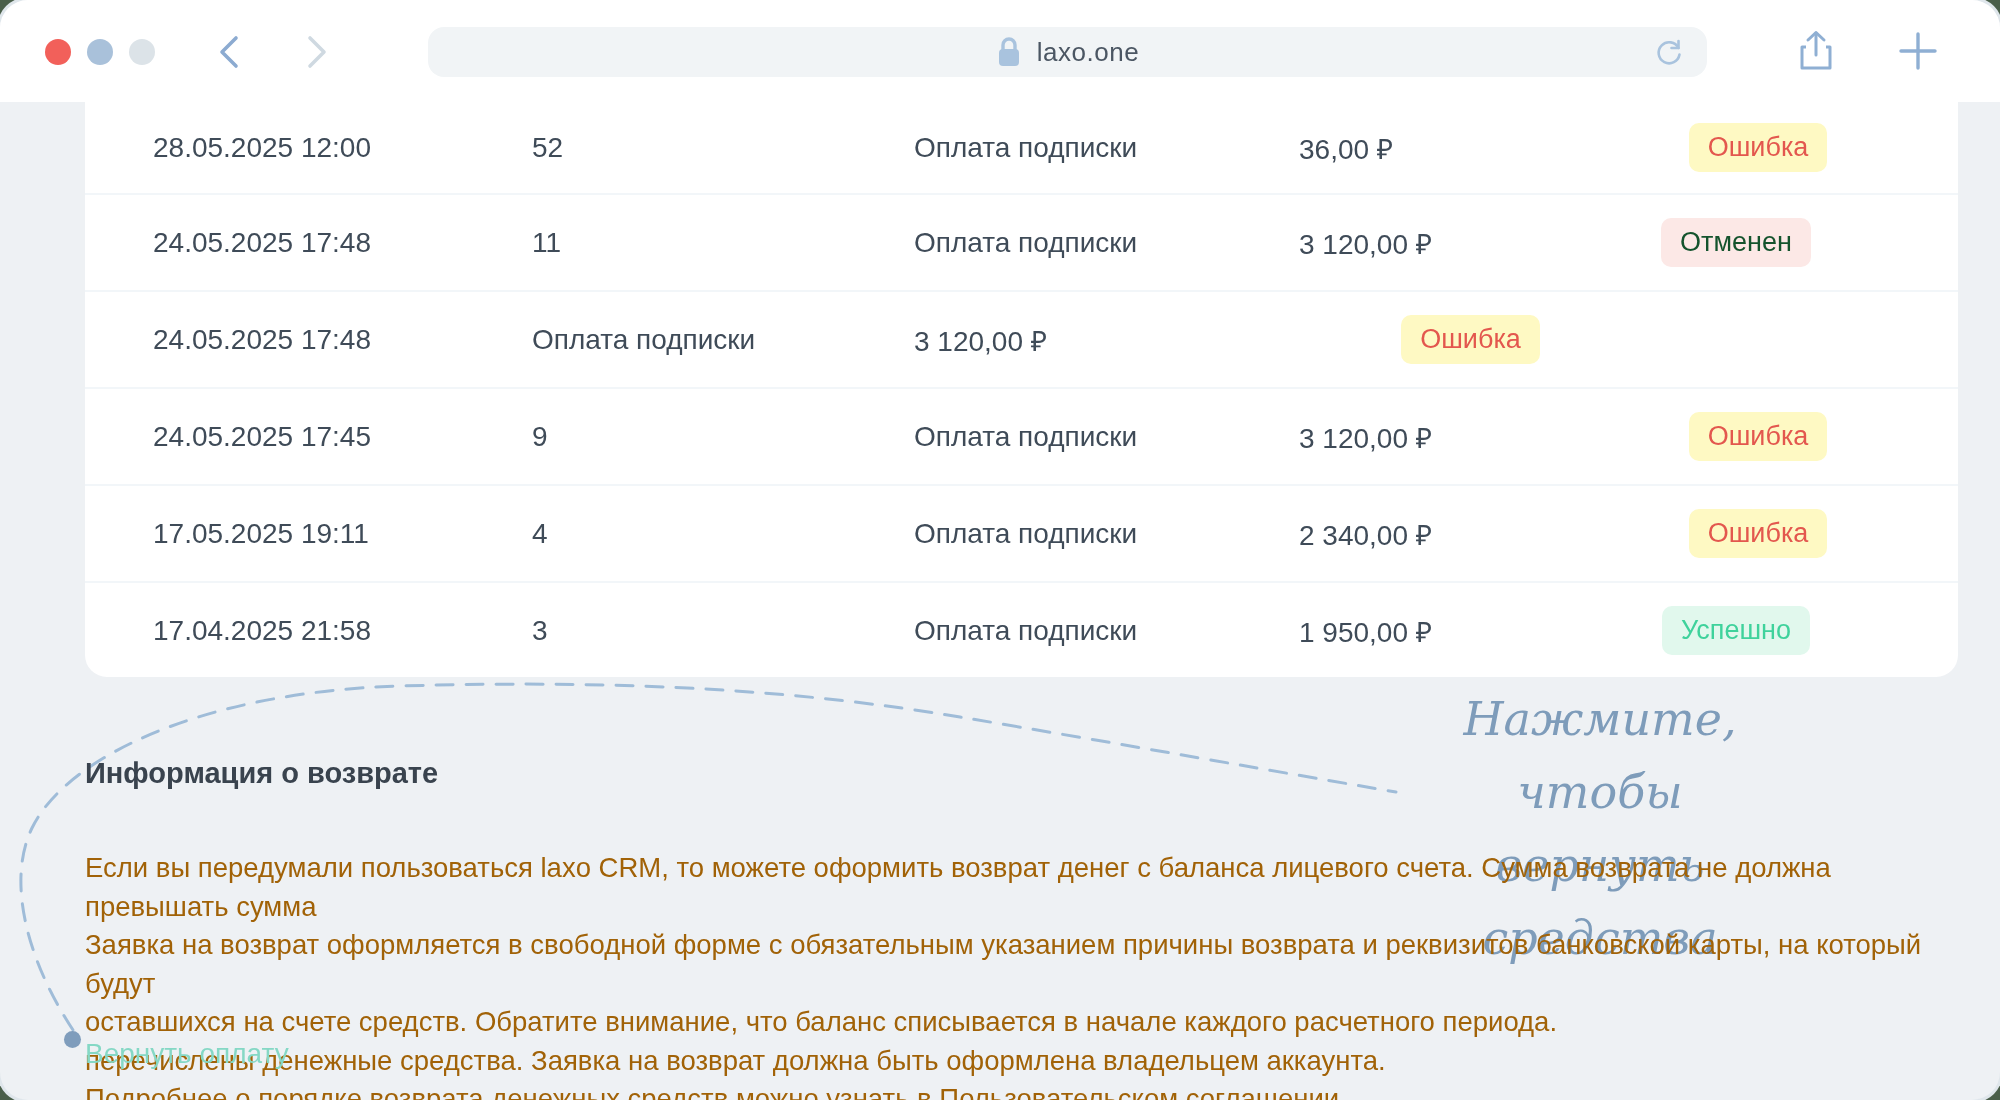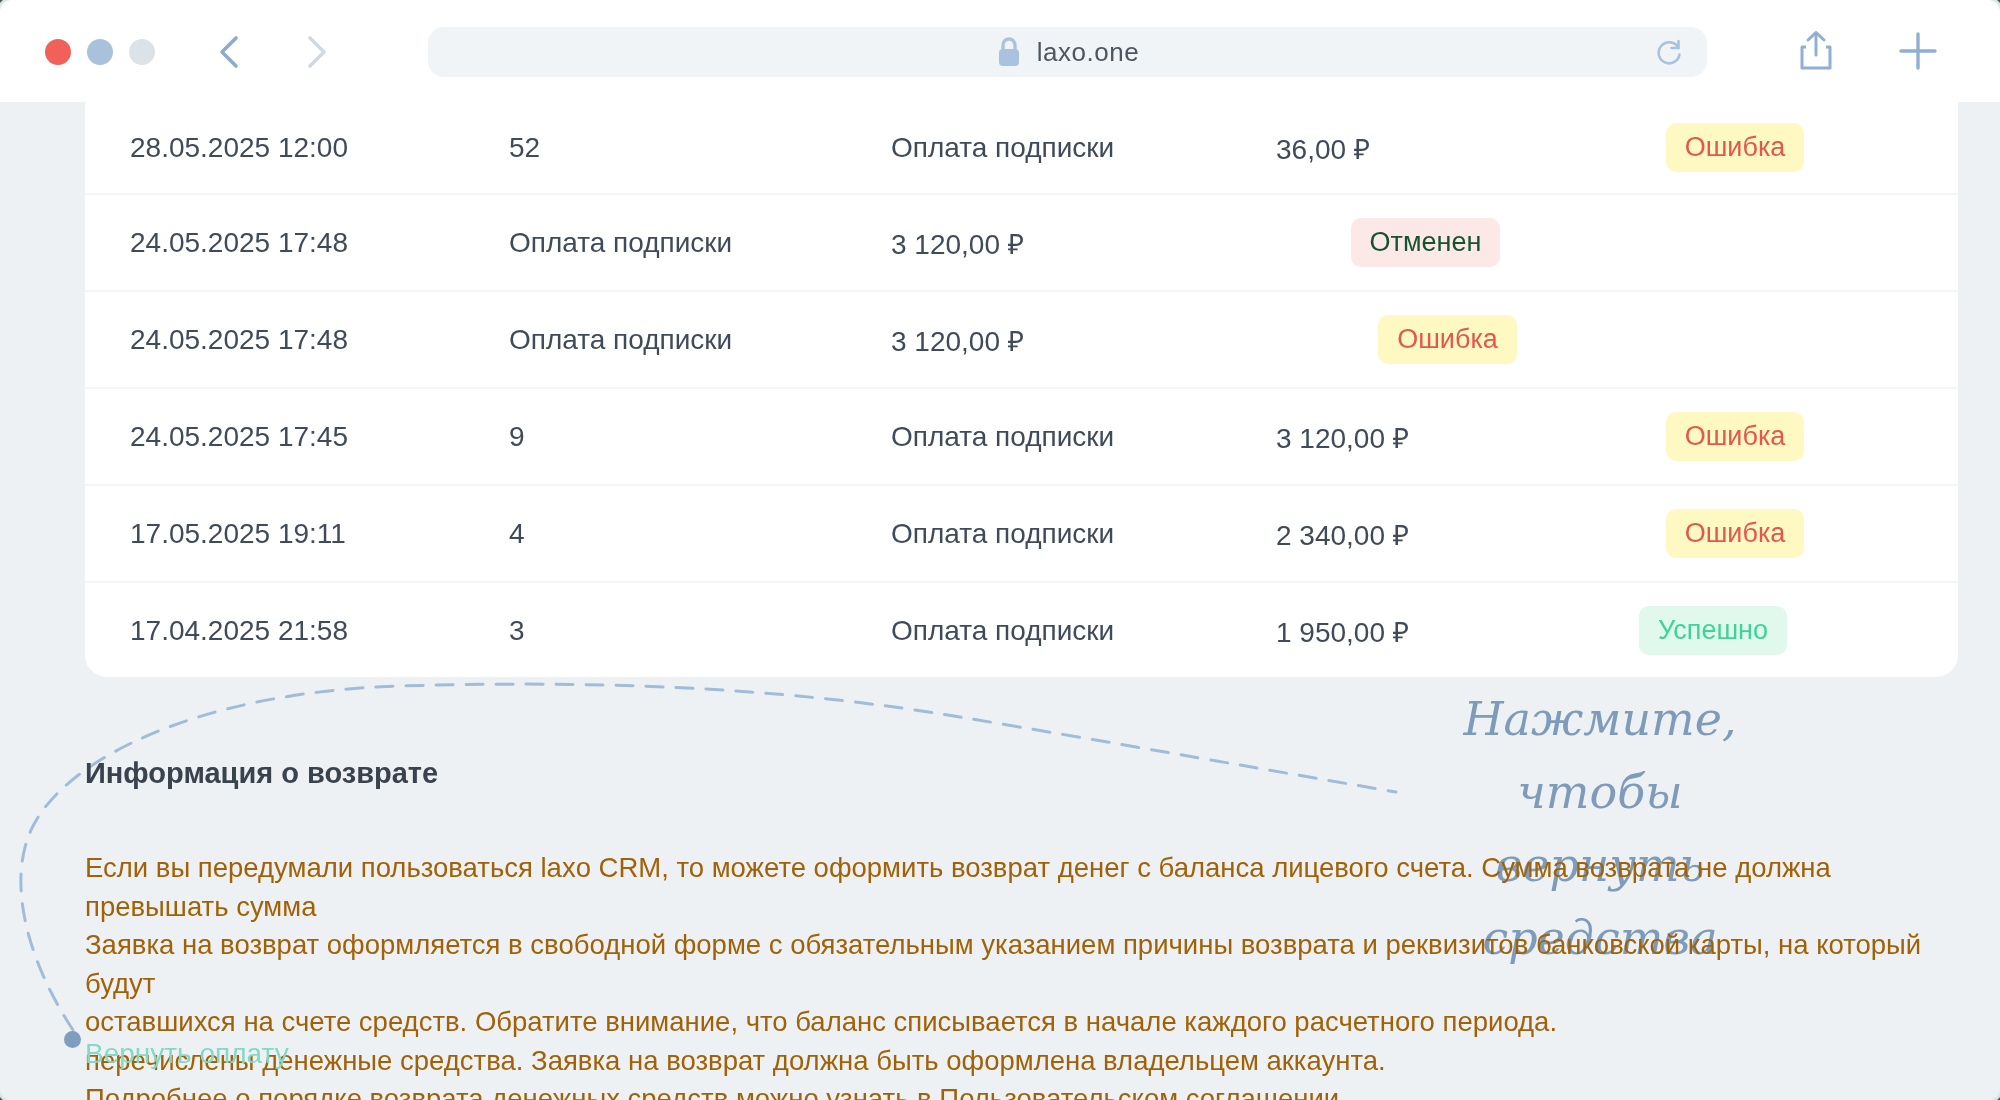--- a/index.html
+++ b/index.html
@@ -4,21 +4,21 @@
 <style>
   * { margin:0; padding:0; box-sizing:border-box; }
   html,body { width:2000px; height:1100px; }
   body {
     background:#4a5f4a;
     font-family:"Liberation Sans", sans-serif;
     overflow:hidden;
   }
   .window {
     position:relative; width:2000px; height:1100px;
-    background:#eef1f4; border-radius:12px; overflow:hidden;
+    background:#eef1f4; border-radius:28px; overflow:hidden;
     box-shadow:0 0 0 3px #dfe6eb;
   }
   
   .toolbar { position:absolute; left:0; top:0; width:2000px; height:102px; background:#ffffff; }
   .traffic { position:absolute; left:45px; top:39px; display:flex; gap:16px; }
   .light { width:26px; height:26px; border-radius:50%; }
   .light.red   { background:#f2605a; }
   .light.blue  { background:#a9c1da; }
   .light.gray  { background:#dce3e8; }
   .navbtn { position:absolute; top:33px; width:30px; height:38px; background:none; border:none; cursor:pointer; }
@@ -35,21 +35,21 @@
   .chromebtn.share { left:1793px; }
   .chromebtn.plus  { left:1895px; }
   
   .card {
     position:absolute; left:85px; top:102px; width:1873px; height:575px;
     background:#ffffff; border-radius:0 0 22px 22px; overflow:hidden;
   }
   .trow {
     display:grid;
     grid-template-columns:379px 382px 385px 299px 276px;
-    padding-left:45px; align-items:center;
+    padding-left:68px; align-items:center;
     height:97px; font-size:28px; color:#3f4b58;
   }
   .trow + .trow { border-top:2px solid #f2f6f9; }
   .trow:first-child { height:91px; }
   .cell-badge { justify-self:center; }
   .badge {
     display:inline-block; padding:9px 19px; border-radius:10px; font-size:27px;
   }
   .badge--error     { background:#fef9c3; color:#e3574e;margin-left:44px; }
   .badge--cancelled { background:#fce8e6; color:#14532d; }
@@ -139,20 +139,21 @@
     <span class="cell-id">52</span>
     <span class="cell-type">Оплата подписки</span>
     <span class="cell-amount">36,00 ₽</span>
     <span class="cell-badge">
       <span class="badge badge--error">Ошибка</span>
     </span>
   </div>
 
   <div class="trow">
     <span class="cell-date">24.05.2025 17:48</span>
+    <span class="cell-id">11</span>
     <span class="cell-type">Оплата подписки</span>
     <span class="cell-amount">3 120,00 ₽</span>
     <span class="cell-badge">
       <span class="badge badge--cancelled">Отменен</span>
     </span>
   </div>
 
   <div class="trow">
     <span class="cell-date">24.05.2025 17:48</span>
     <span class="cell-type">Оплата подписки</span>

